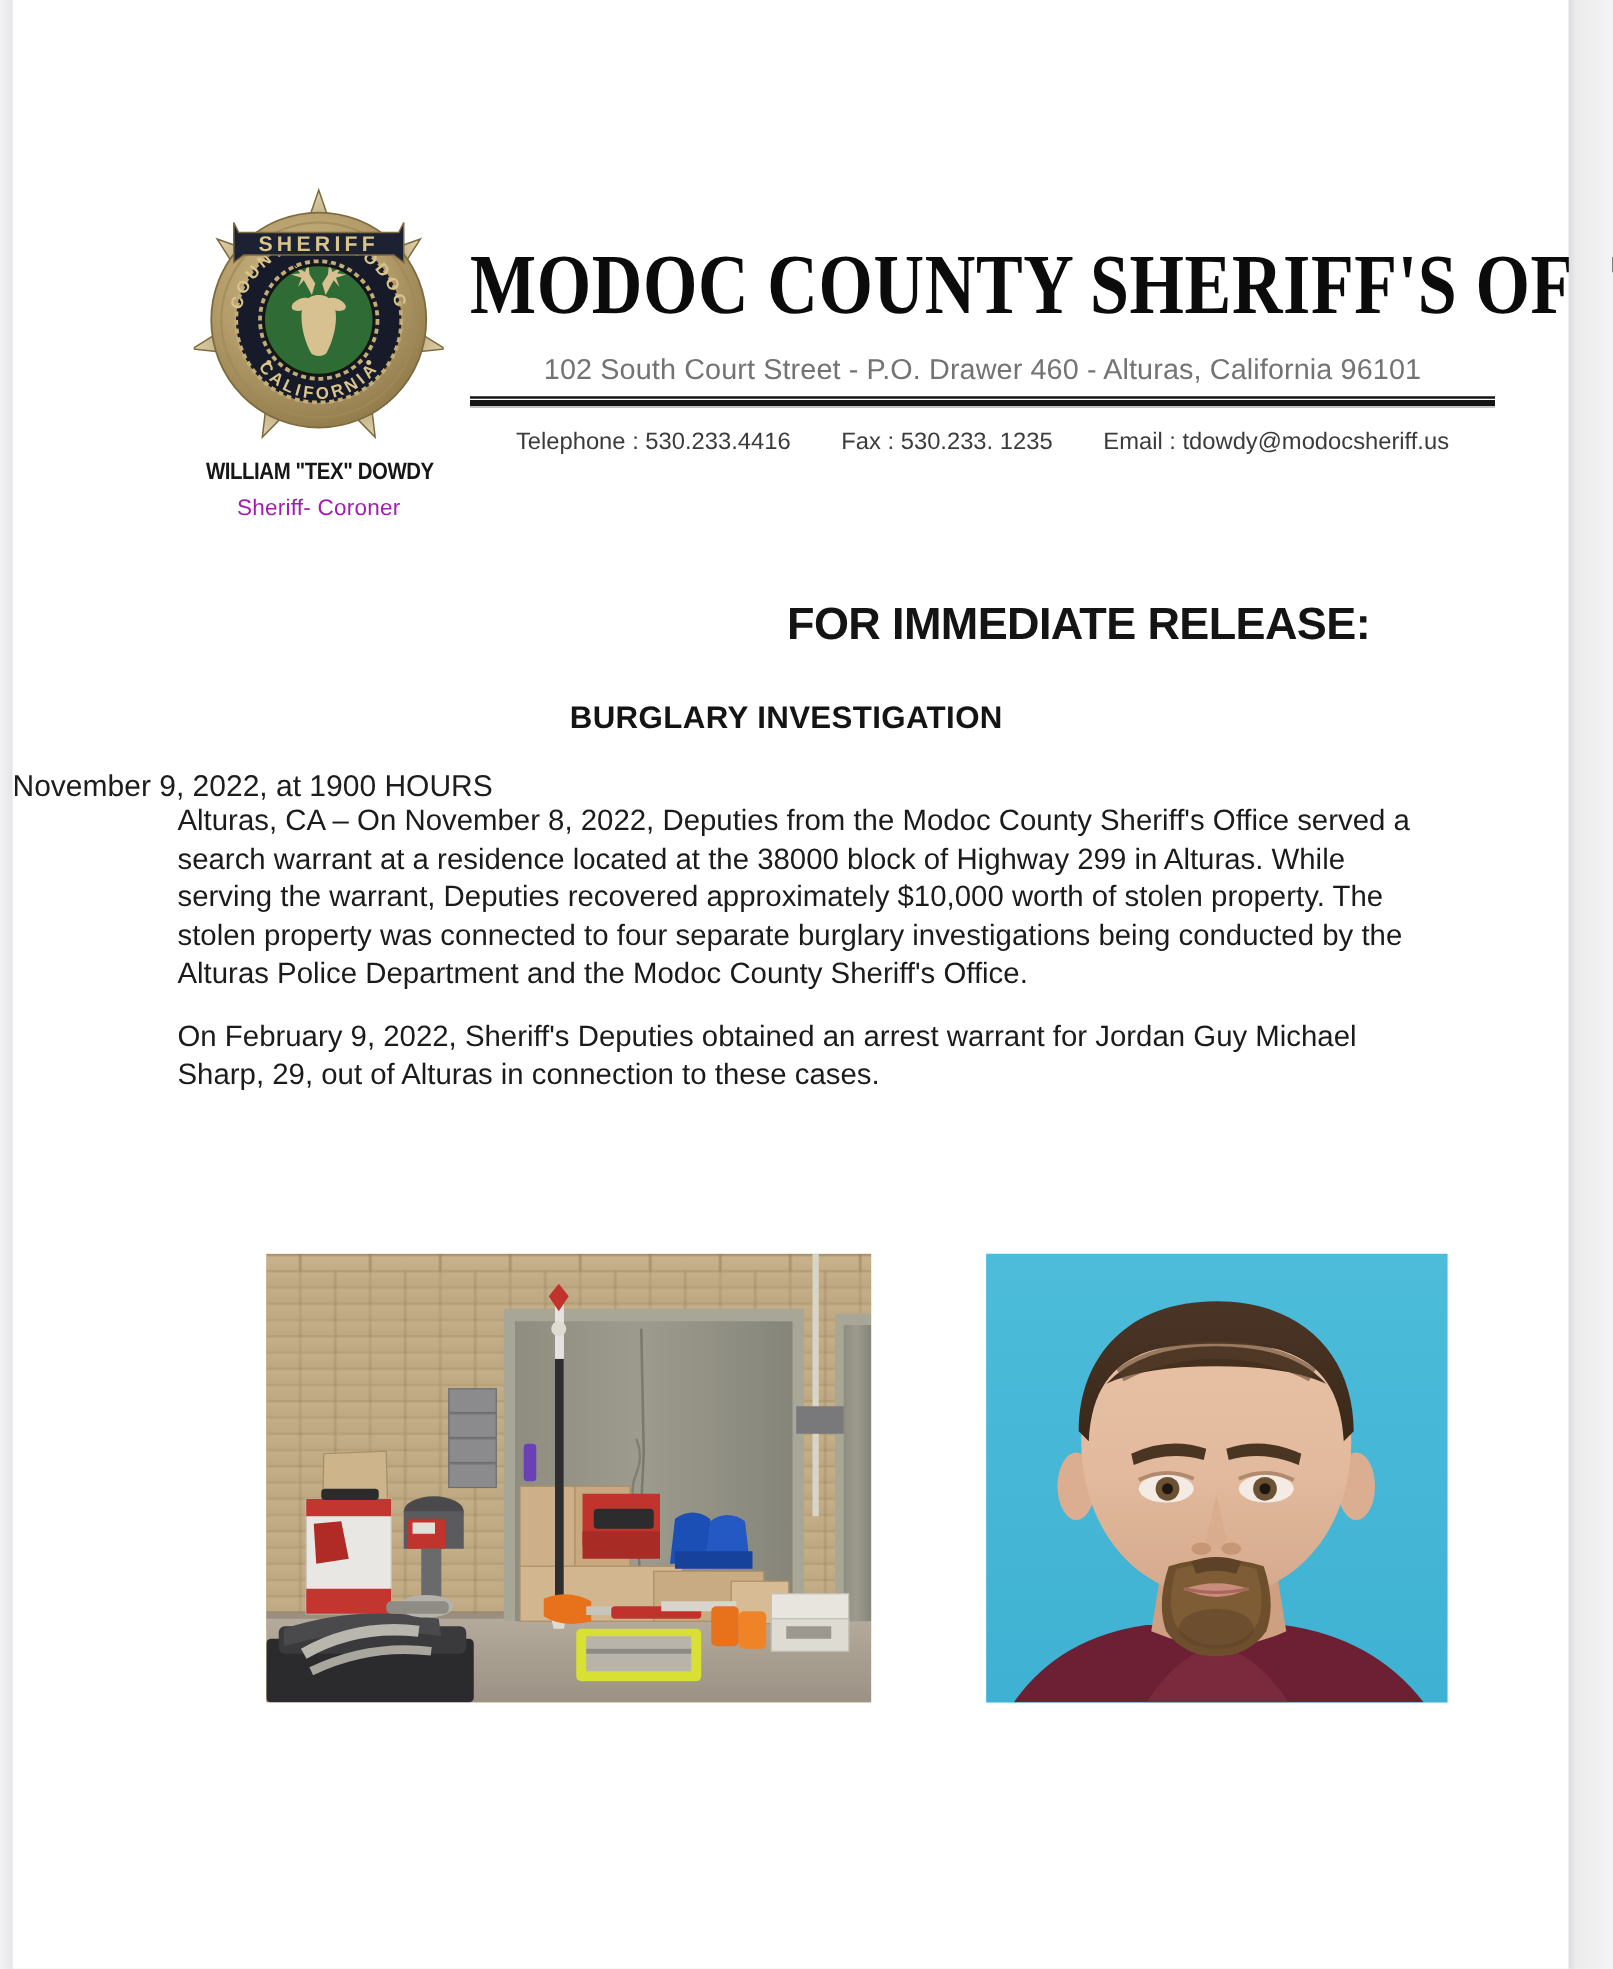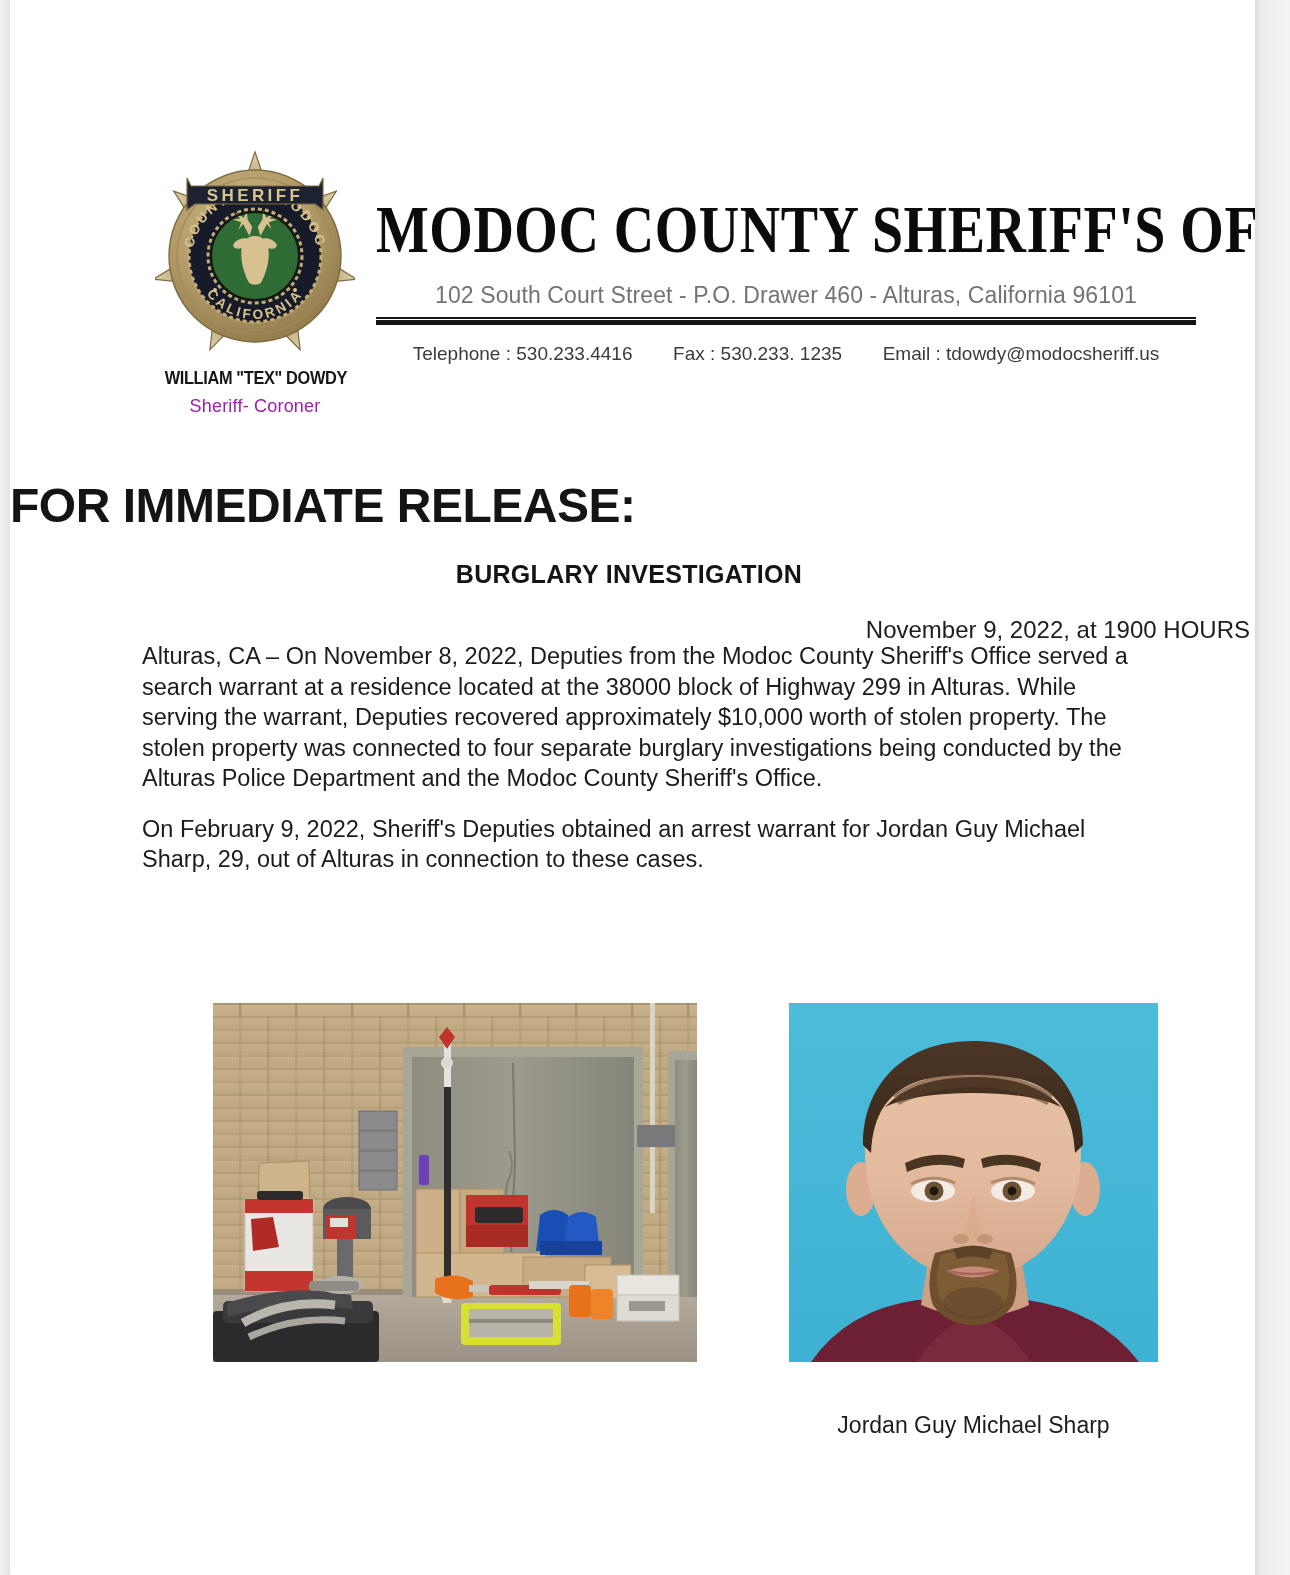--- a/index.html
+++ b/index.html
@@ -110,39 +110,39 @@
     font-size: 19px;
     color: #3b3b3b;
     white-space: nowrap;
   }
   #agency-contact .sep { display: inline-block; width: 30px; }
 
   
   #release-title {
     position: absolute;
     left: 0; top: 478px; width: 1086px;
-    text-align: left;
+    text-align: right;
     font-weight: bold;
-    font-size: 48px;
+    font-size: 36px;
     letter-spacing: -0.5px;
     color: #141414;
   }
   #subject-title {
     position: absolute;
     left: 0; top: 560px; width: 1238px;
     text-align: center;
     font-weight: bold;
     font-size: 25px;
     letter-spacing: 0.3px;
     color: #141414;
   }
   #datetime-line {
     position: absolute;
     left: 0; top: 616px; width: 1240px;
-    text-align: right;
+    text-align: left;
     font-size: 24px;
     color: #1d1d1d;
   }
 
   
   #body-copy {
     position: absolute;
     left: 132px;
     top: 641px;
     width: 1006px;
@@ -453,17 +453,16 @@
         <path d="M164,246 q20,-7 40,0 l-4,10 q-16,-5 -32,0 z" fill="#5d4227"></path>
 
         <path d="M158,268 q26,-9 52,0 q-26,13 -52,0 z" fill="#c98b7c"></path>
         <path d="M158,268 q26,6 52,0" stroke="#a8675c" stroke-width="2.4" fill="none"></path>
 
         <ellipse cx="184" cy="300" rx="30" ry="16" fill="#5b4128" opacity="0.45"></ellipse>
       </svg>
     </div>
   </div>
 
-  <div id="mugshot-caption">Jordan Guy Michael Sharp</div>
 
 </div>
 
 <div id="right-gutter"></div>
 
 </body></html>

